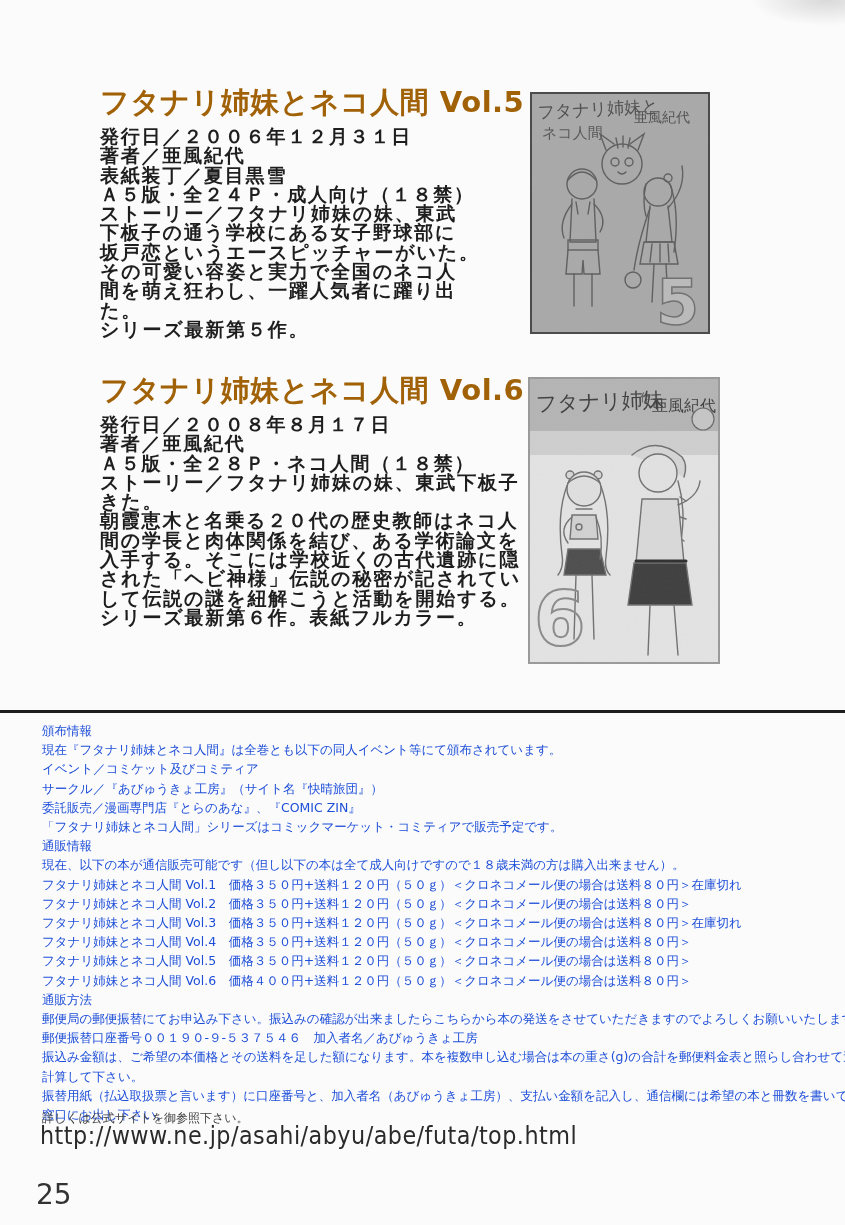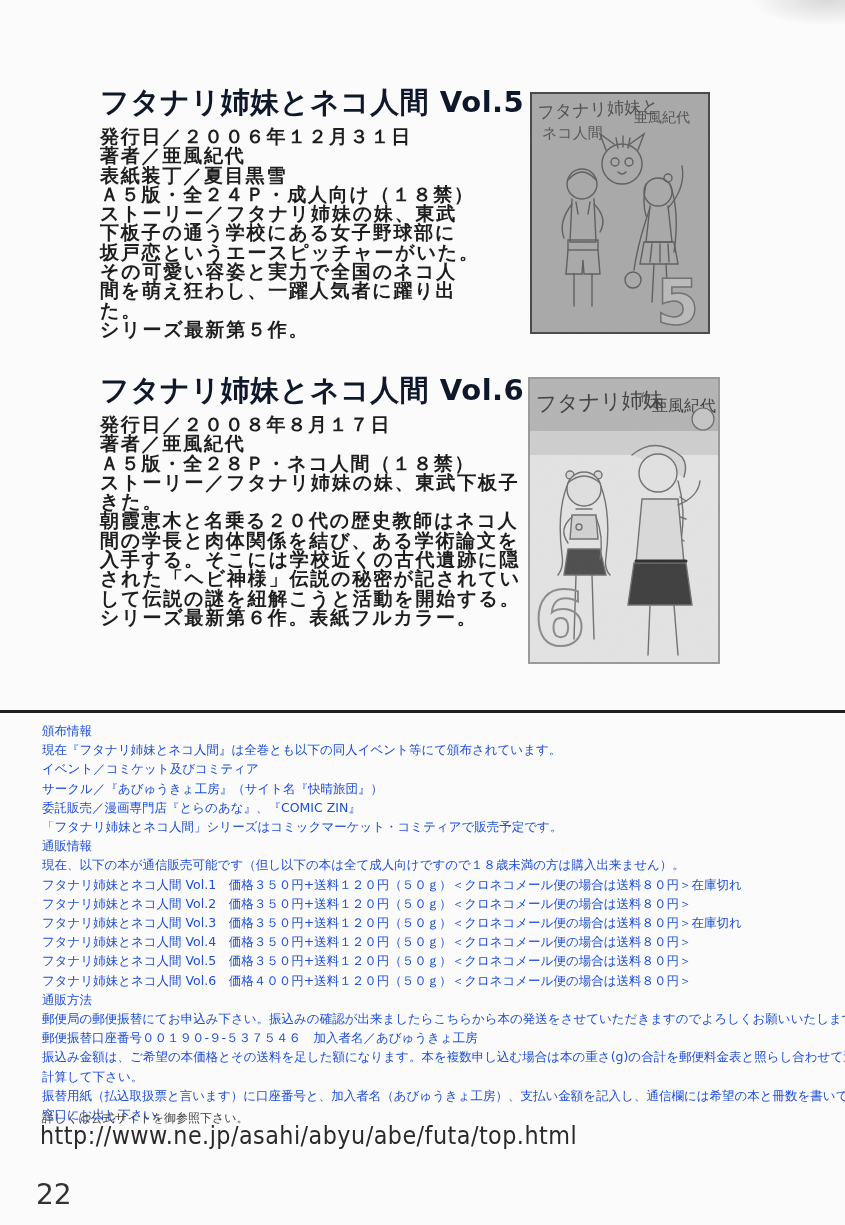--- a/index.html
+++ b/index.html
@@ -12,21 +12,21 @@
   .corner-smudge{
     position:absolute;right:0;top:0;width:95px;height:26px;
     background:radial-gradient(ellipse at 80% 0%,rgba(60,60,60,.18),rgba(0,0,0,0) 70%);
   }
   
   .vol-section{position:absolute;left:100px;}
   .vol-5{top:83px;width:430px;}
   .vol-6{top:371px;width:440px;}
   .vol-title{
     margin:0 0 4px 0;font-size:29px;font-weight:700;letter-spacing:.5px;
-    white-space:nowrap;color:#0f172a;
+    white-space:nowrap;color:#a16207;
   }
   .vol-body .line{
     font-size:19px;line-height:19.3px;letter-spacing:1.8px;
     font-weight:600;white-space:nowrap;color:#1e1e1e;
   }
   
   .cover{position:absolute;}
   .cover-5{left:530px;top:92px;width:180px;height:242px;}
   .cover-6{left:528px;top:377px;width:192px;height:287px;}
   .cover svg{display:block;width:100%;height:100%;}
@@ -214,15 +214,15 @@
     <div class="info-line">郵便振替口座番号００１９０-９-５３７５４６　加入者名／あびゅうきょ工房</div>
     <div class="info-line">振込み金額は、ご希望の本価格とその送料を足した額になります。本を複数申し込む場合は本の重さ(g)の合計を郵便料金表と照らし合わせて送料を</div>
     <div class="info-line">計算して下さい。</div>
     <div class="info-line">振替用紙（払込取扱票と言います）に口座番号と、加入者名（あびゅうきょ工房）、支払い金額を記入し、通信欄には希望の本と冊数を書いて郵便局</div>
     <div class="info-line">窓口にお出し下さい。</div>
   </div>
 
   <div class="site-note">詳しくは公式サイトを御参照下さい。</div>
   <div class="site-url">http://www.ne.jp/asahi/abyu/abe/futa/top.html</div>
 
-  <div class="page-number">22</div>
+  <div class="page-number">25</div>
 
 </div>
 
 </body></html>

